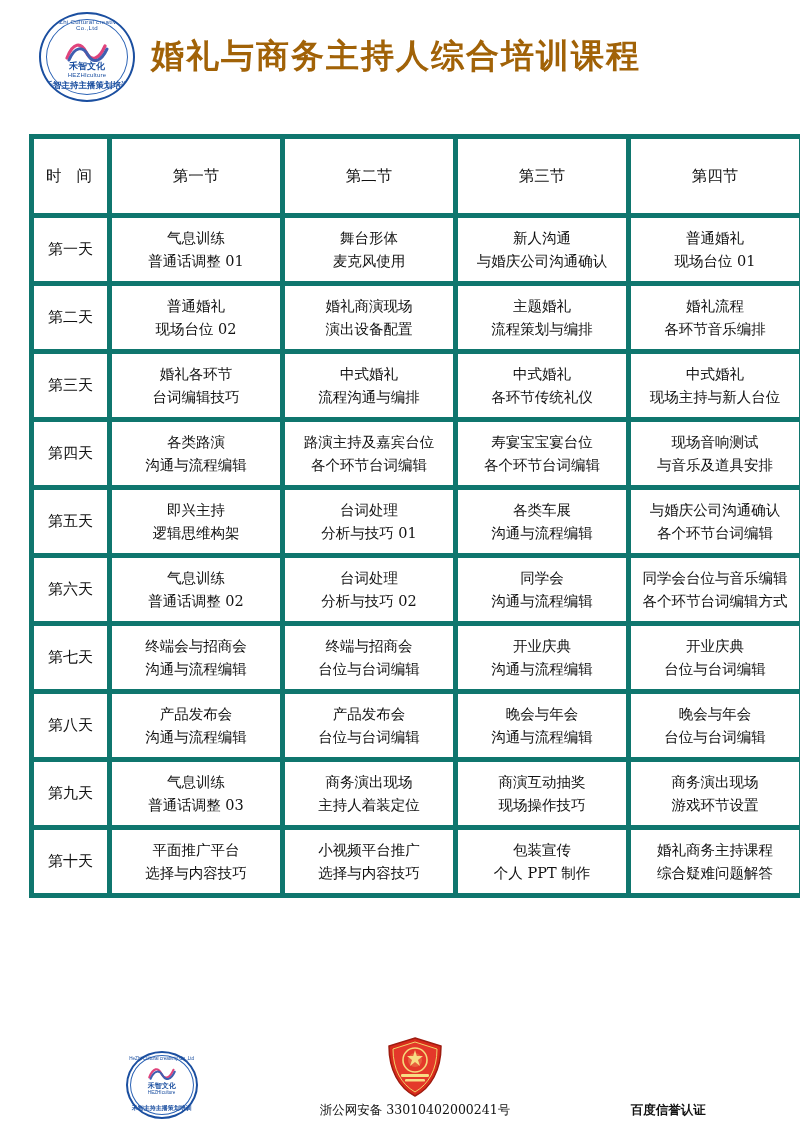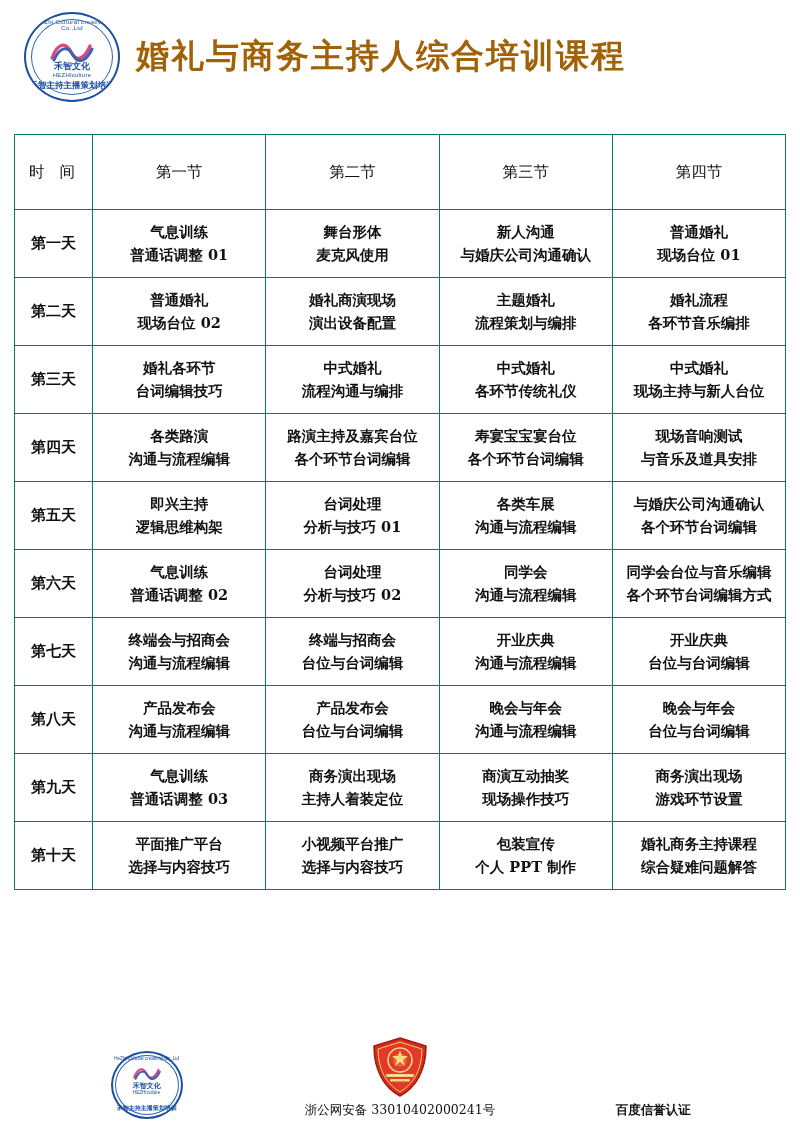--- a/index.html
+++ b/index.html
@@ -13,20 +13,21 @@
     font-family: "Liberation Sans", "DejaVu Sans", sans-serif;
     color: #111111;
     position: relative;
     overflow: hidden;
   }
   .page {
     width: 640px;
     height: 1127px;
     position: relative;
     box-sizing: border-box;
+    margin-left: 15px;
   }
 
   
   .header {
     display: flex;
     align-items: center;
     padding: 14px 18px 6px 18px;
     height: 104px;
     box-sizing: border-box;
   }
@@ -120,21 +121,21 @@
   .table-wrap {
     padding: 30px 14px 0 14px;
   }
   table.schedule {
     border-collapse: collapse;
     width: 772px;
     table-layout: fixed;
   }
   table.schedule th,
   table.schedule td {
-    border: 1px solid #0f766e;
+    border: 5px solid #0f766e;
     text-align: center;
     vertical-align: middle;
     font-size: 14.5px;
     line-height: 1.55;
     padding: 6px 2px;
     font-family: "DejaVu Serif", "Liberation Serif", serif;
     color: #111;
   }
   table.schedule col.col-time { width: 78px; }
   table.schedule col.col-sec  { width: 173px; }
@@ -144,21 +145,21 @@
     font-weight: normal;
   }
   table.schedule thead th.time-head {
     letter-spacing: 5px;
     padding-left: 4px;
   }
   table.schedule tbody td.daycell {
     font-size: 15px;
     white-space: nowrap;
   }
-  table.schedule tbody tr { height: 68px; font-weight: bold; }
+  table.schedule tbody tr { height: 68px; }
   .cellline { display: block; white-space: nowrap; }
 
   
   .footer {
     position: absolute;
     left: 0;
     bottom: 0;
     width: 800px;
     height: 128px;
   }

